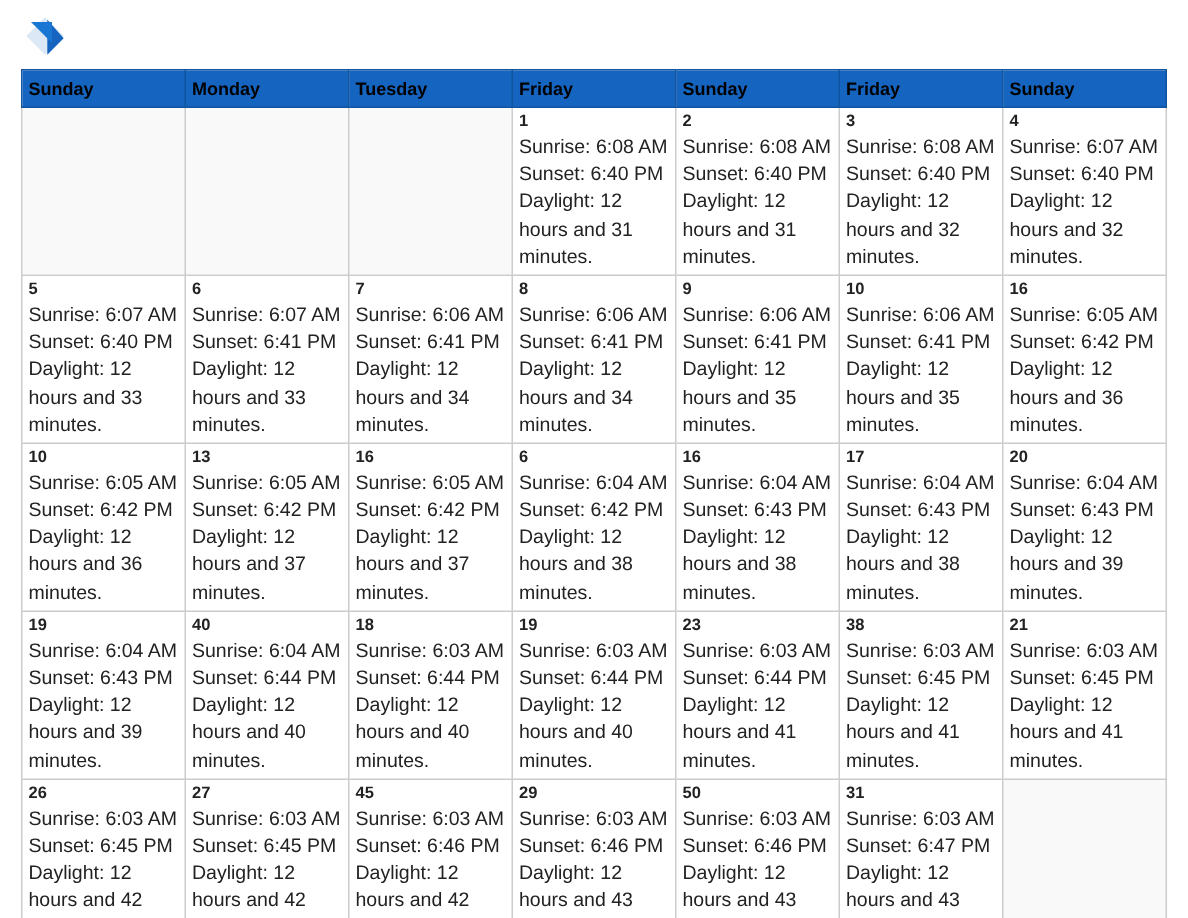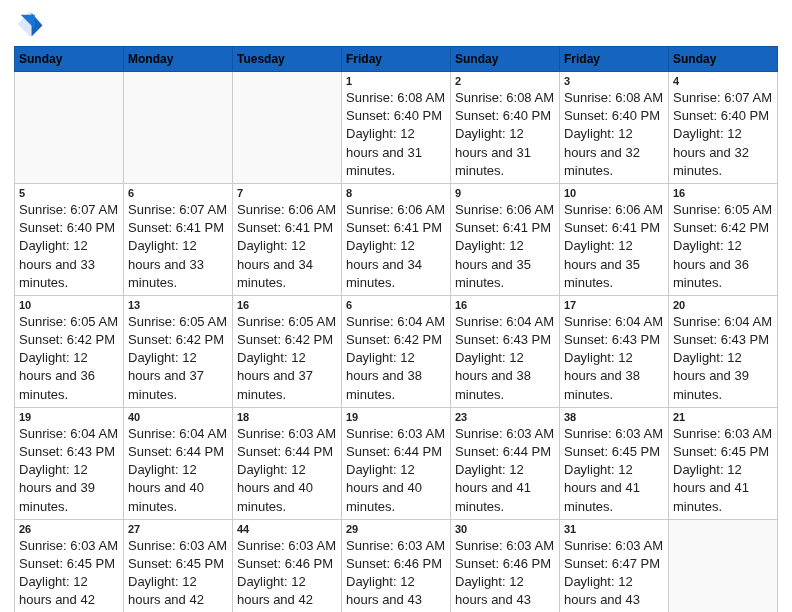--- a/index.html
+++ b/index.html
@@ -240,29 +240,29 @@
         <tr>
           <td>
             <div class="day-number">26</div>
             <div class="day-info">Sunrise: 6:03 AM<br>Sunset: 6:45 PM<br>Daylight: 12 hours and 42 minutes.</div>
           </td>
           <td>
             <div class="day-number">27</div>
             <div class="day-info">Sunrise: 6:03 AM<br>Sunset: 6:45 PM<br>Daylight: 12 hours and 42 minutes.</div>
           </td>
           <td>
-            <div class="day-number">44</div>
+            <div class="day-number">45</div>
             <div class="day-info">Sunrise: 6:03 AM<br>Sunset: 6:46 PM<br>Daylight: 12 hours and 42 minutes.</div>
           </td>
           <td>
             <div class="day-number">29</div>
             <div class="day-info">Sunrise: 6:03 AM<br>Sunset: 6:46 PM<br>Daylight: 12 hours and 43 minutes.</div>
           </td>
           <td>
-            <div class="day-number">30</div>
+            <div class="day-number">50</div>
             <div class="day-info">Sunrise: 6:03 AM<br>Sunset: 6:46 PM<br>Daylight: 12 hours and 43 minutes.</div>
           </td>
           <td>
             <div class="day-number">31</div>
             <div class="day-info">Sunrise: 6:03 AM<br>Sunset: 6:47 PM<br>Daylight: 12 hours and 43 minutes.</div>
           </td>
           <td class="empty"></td>
         </tr>
       </tbody>
   </table>

